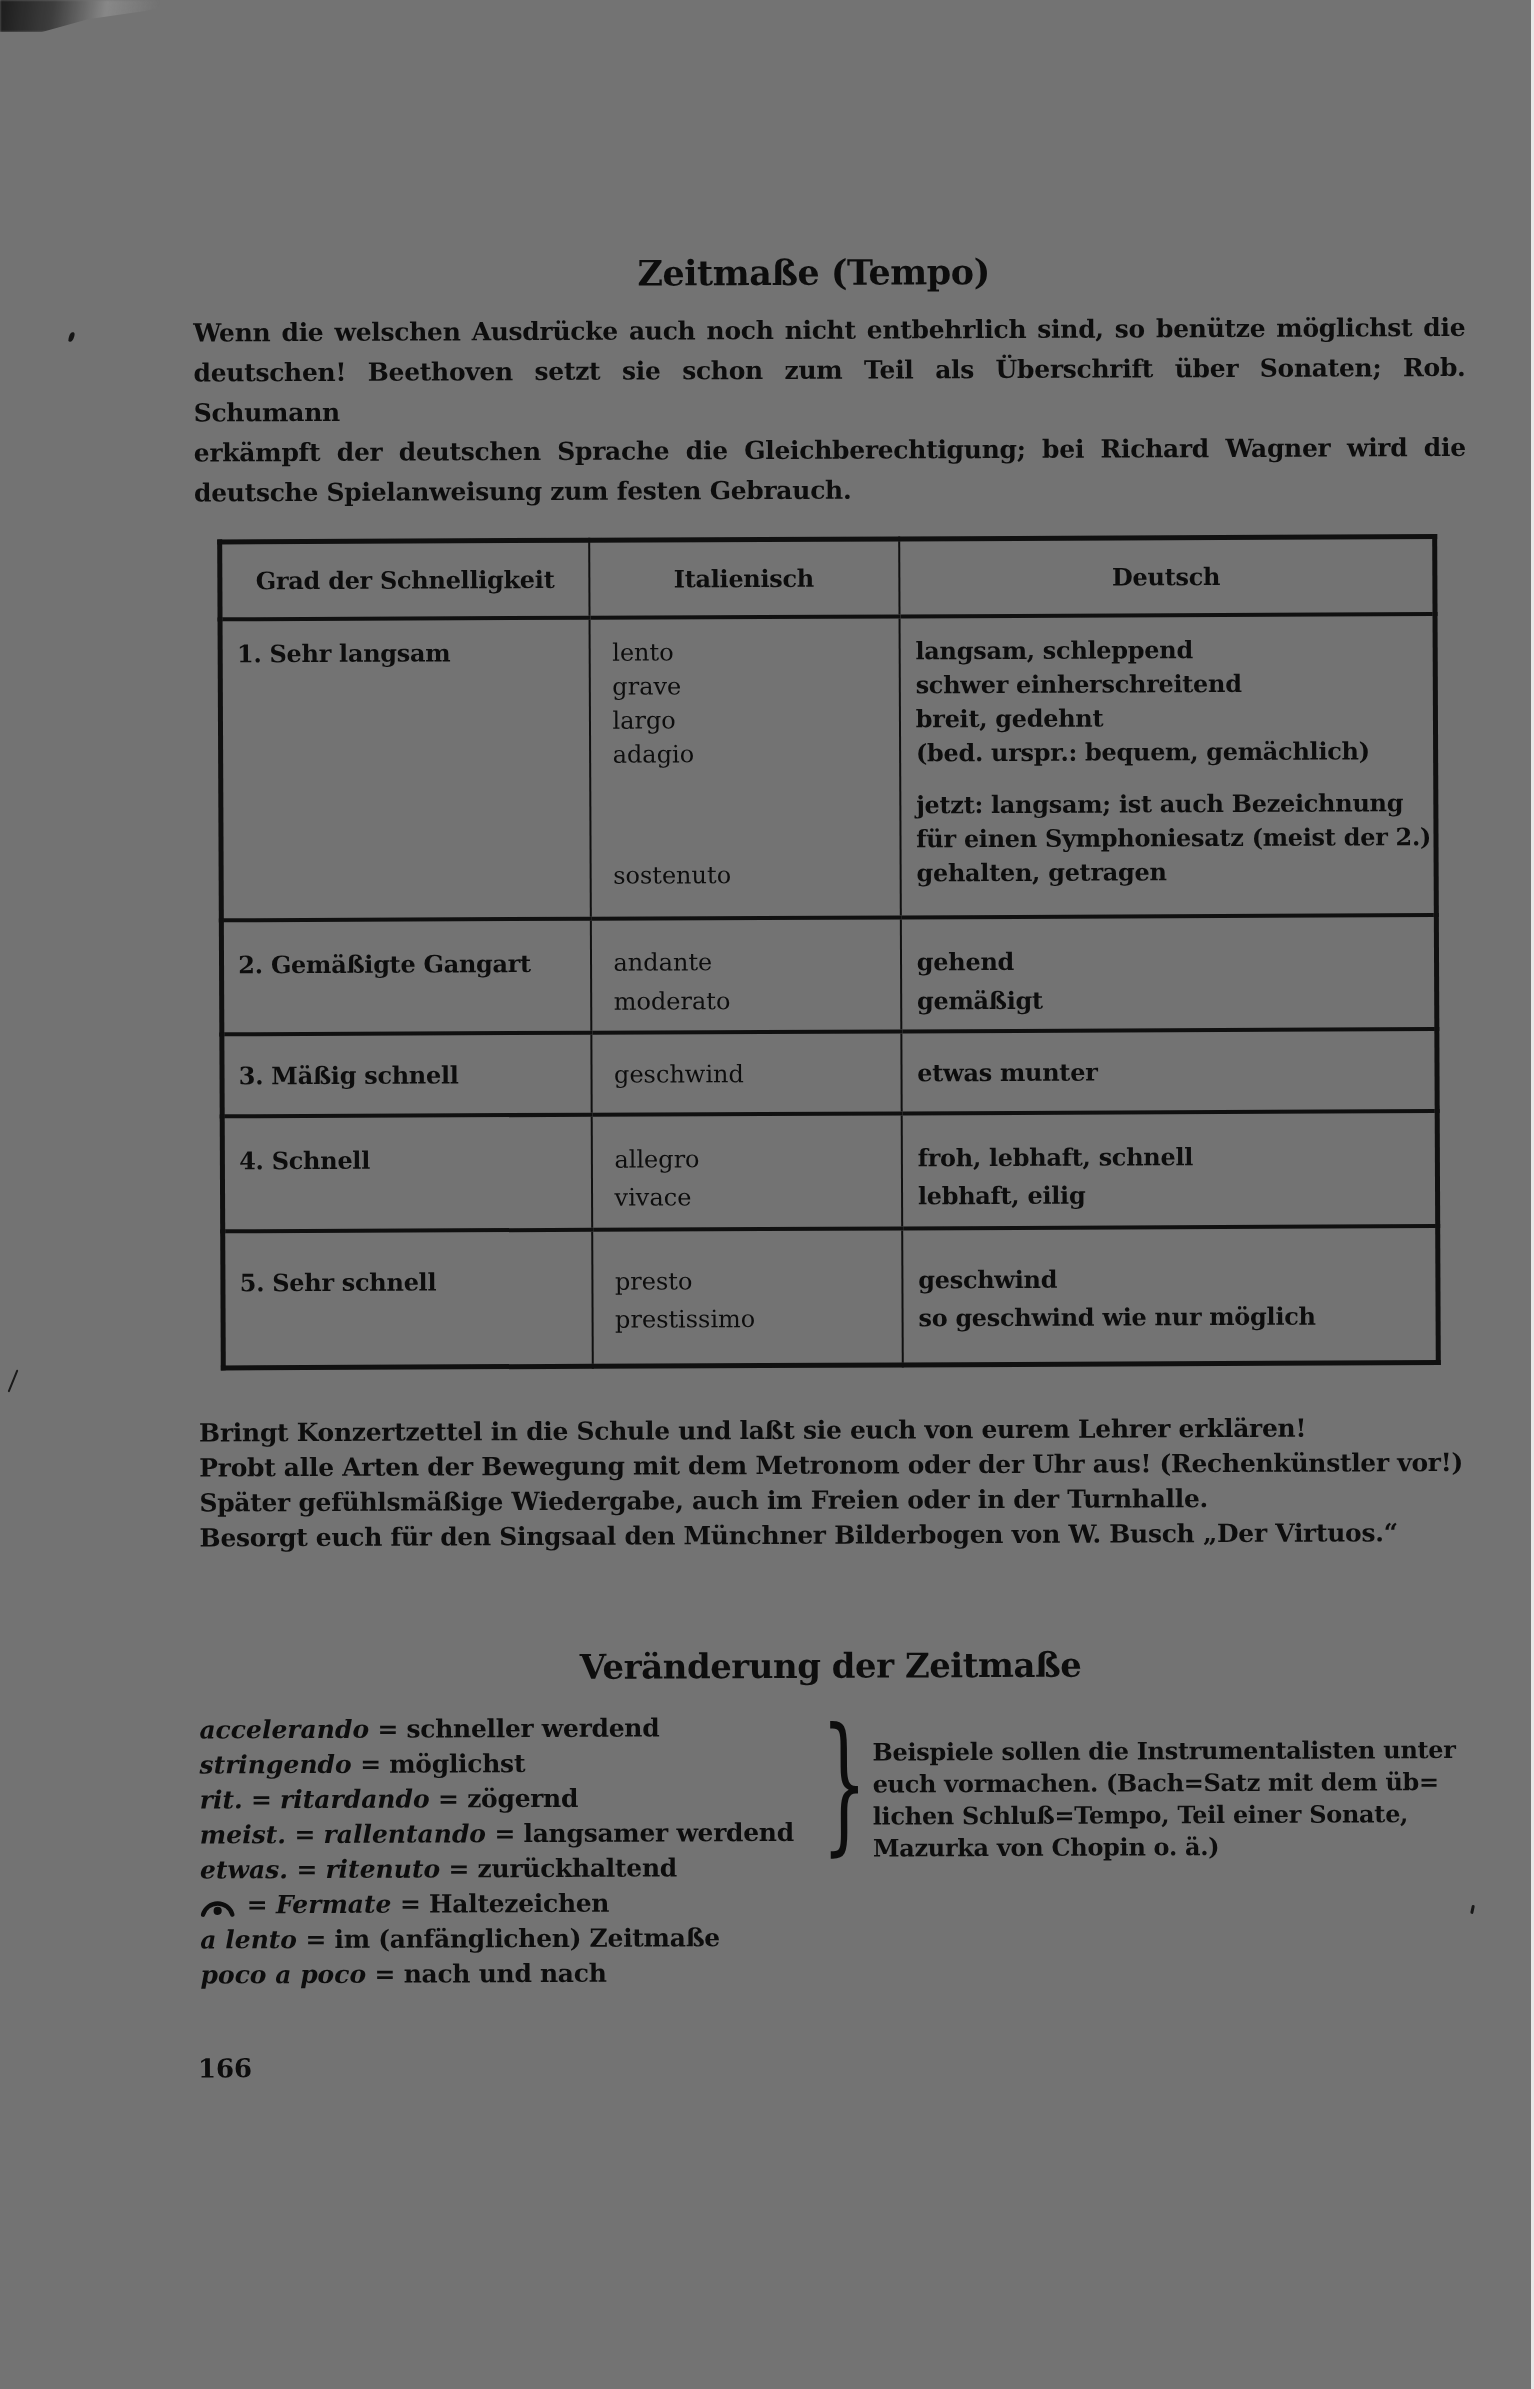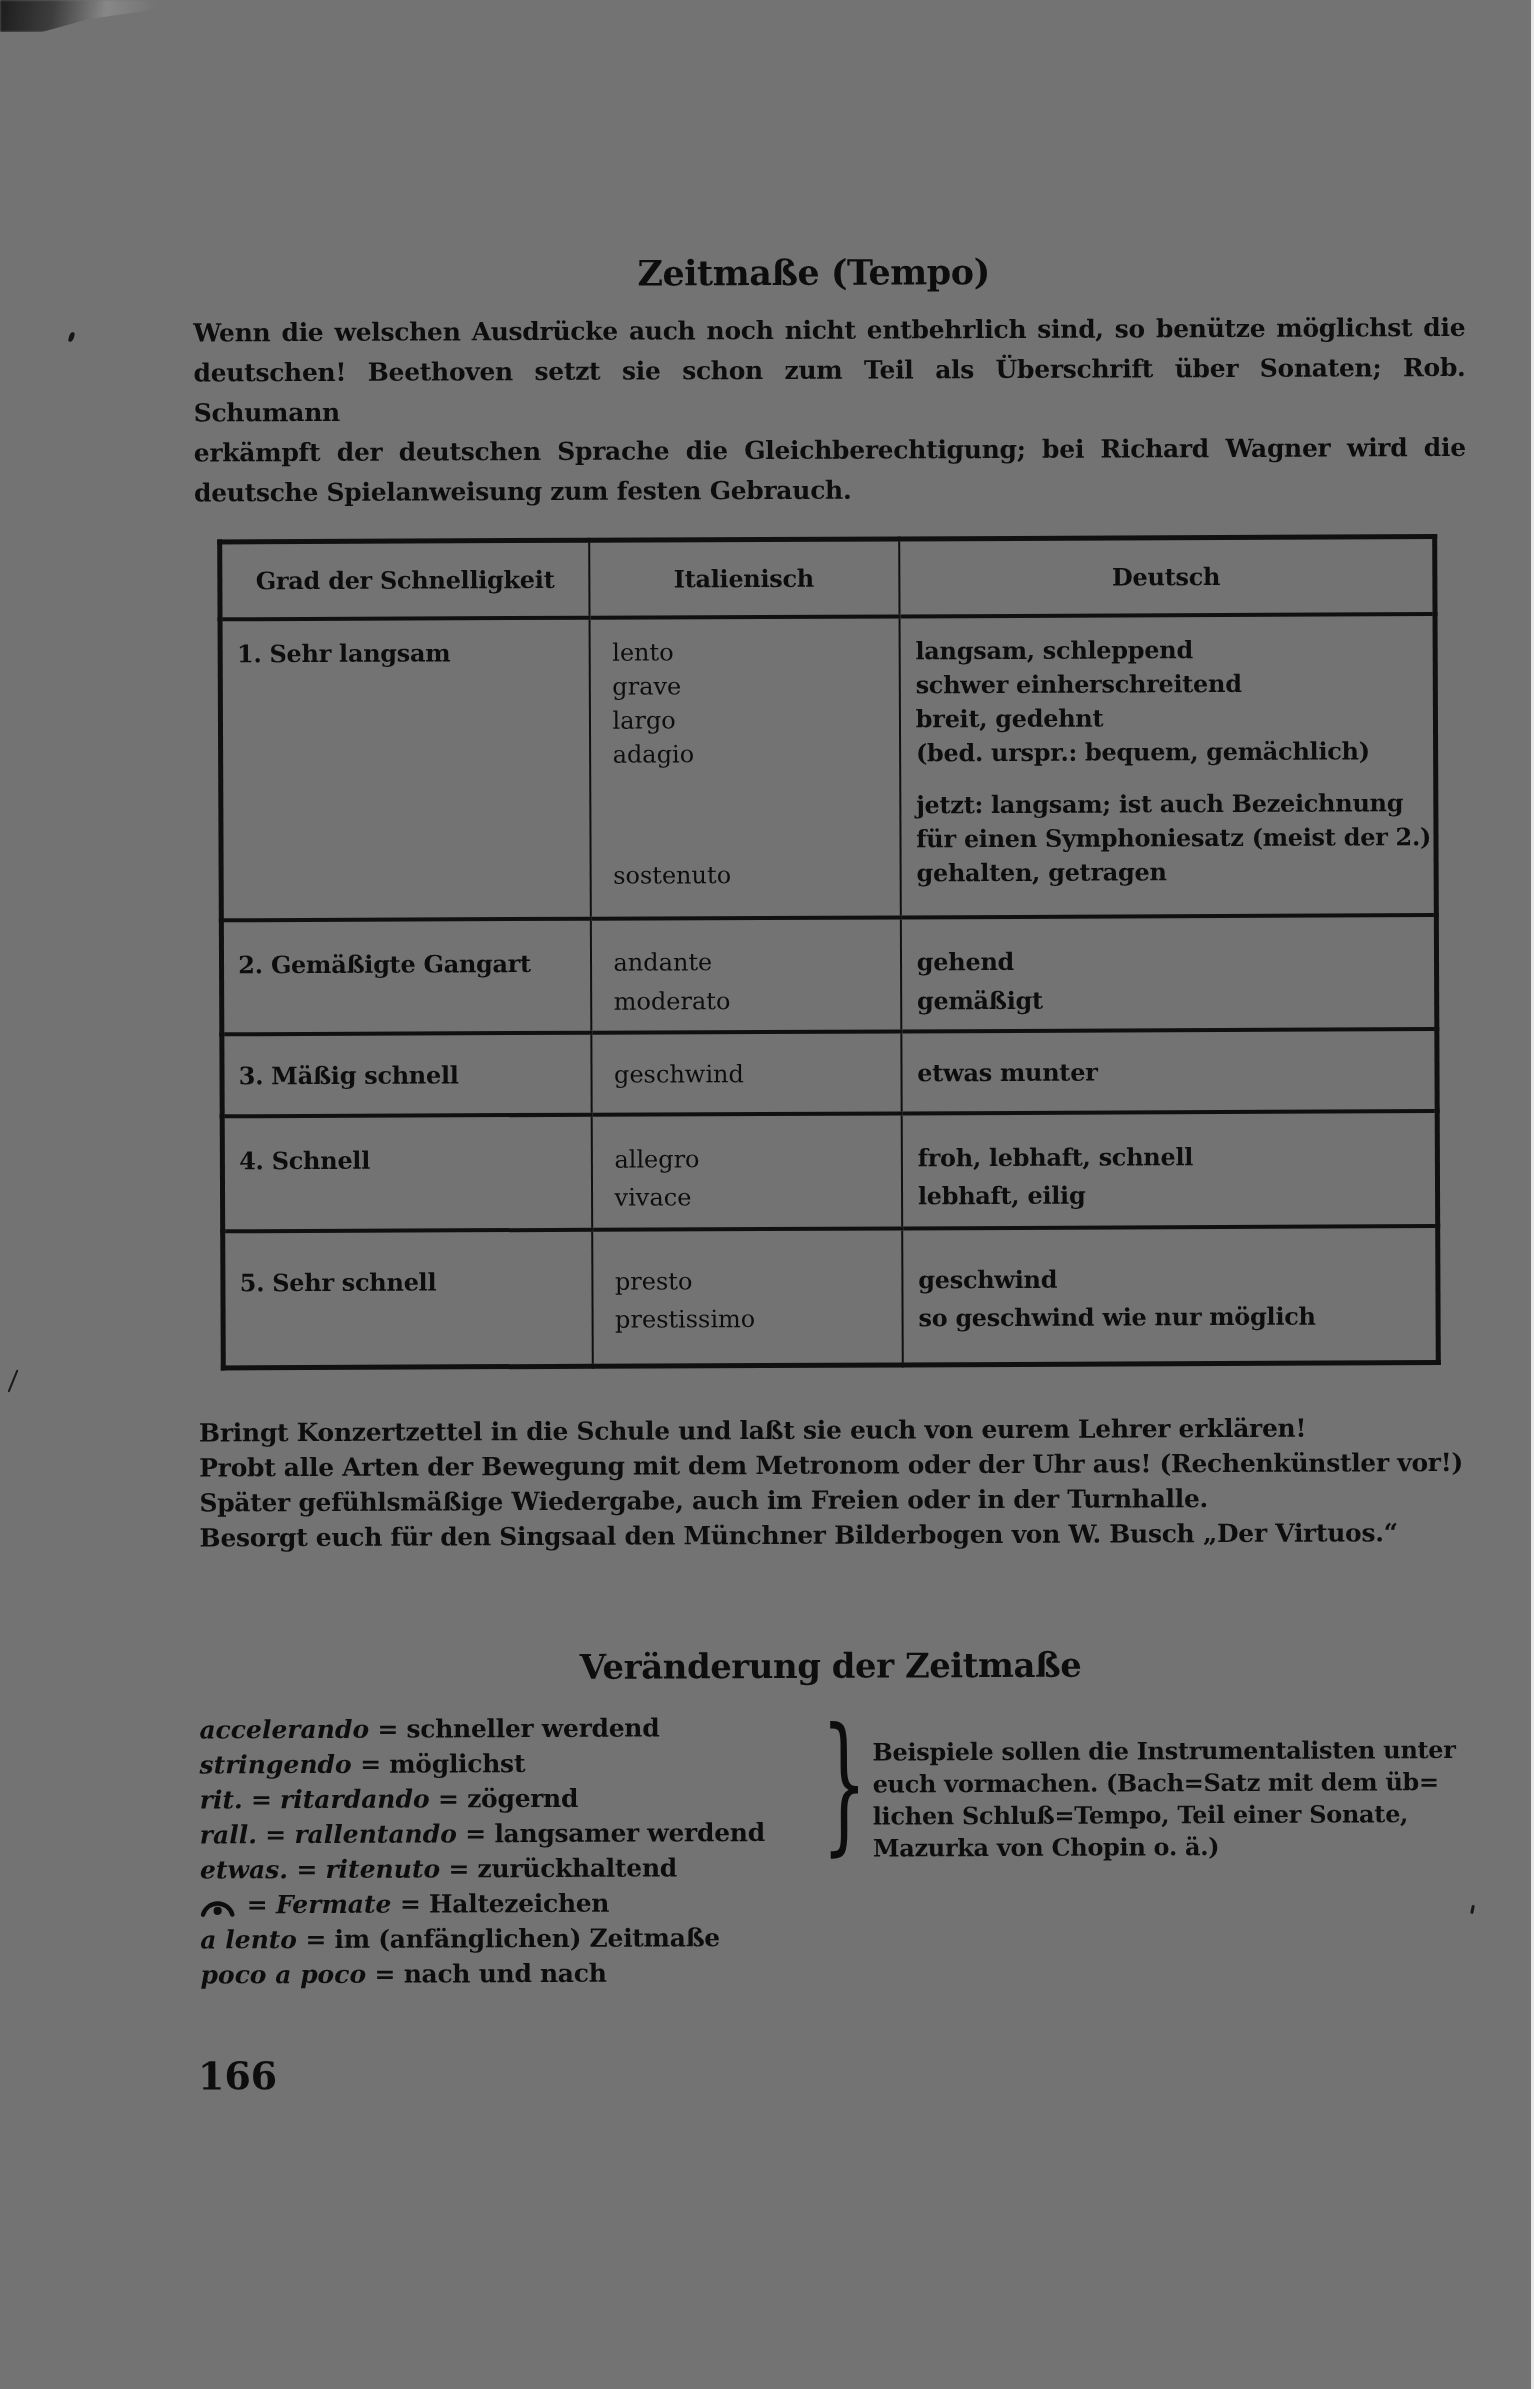--- a/index.html
+++ b/index.html
@@ -82,21 +82,21 @@
   .tempo-list .li{display:block;height:35px;line-height:35px;white-space:nowrap;}
   .fermata{display:inline-block;width:35px;height:25px;vertical-align:-4.4px;margin-right:3.3px;}
   .brace{
     position:absolute;left:818px;top:1709px;
     font-size:57px;line-height:57px;font-weight:400;
     transform:scaleY(2.62) scaleX(1.25);transform-origin:top left;
     font-family:"DejaVu Serif",serif;
   }
   .note{position:absolute;left:869px;top:1737px;width:636px;font-size:24px;line-height:32px;}
 
-  .page-number{position:absolute;left:193px;top:2051px;font-size:38px;font-weight:bold;}
+  .page-number{position:absolute;left:193px;top:2051px;font-size:26px;font-weight:bold;}
 </style>
 </head>
 <body>
 
 <div class="page">
   <div class="smudge"></div>
   <div class="speck-comma"></div>
   <div class="speck-backslash"></div>
   <div class="speck-right"></div>
 
@@ -205,21 +205,21 @@
         <div class="ln fx">Später gefühlsmäßige Wiedergabe, auch im Freien oder in der Turnhalle.</div>
         <div class="ln fx">Besorgt euch für den Singsaal den Münchner Bilderbogen von W. Busch „Der Virtuos.“</div>
       </div>
 
     <h2 class="section-title">Veränderung der Zeitmaße</h2>
 
     <div class="tempo-list" id="tempo-list">
         <div class="li"><span class="it">accelerando</span><span class="fx">  =  </span><span class="fx">schneller werdend</span></div>
         <div class="li"><span class="it">stringendo</span><span class="fx">  =  </span><span class="fx">möglichst</span></div>
         <div class="li"><span class="it">rit.</span><span class="fx"> = </span><span class="it">ritardando</span><span class="fx">  =  </span><span class="fx">zögernd</span></div>
-        <div class="li"><span class="it">rall.</span><span class="fx"> = </span><span class="it">rallentando</span><span class="fx">  =  </span><span class="fx">langsamer werdend</span></div>
+        <div class="li"><span class="it">meist.</span><span class="fx"> = </span><span class="it">rallentando</span><span class="fx">  =  </span><span class="fx">langsamer werdend</span></div>
         <div class="li"><span class="it">etwas.</span><span class="fx"> = </span><span class="it">ritenuto</span><span class="fx">  =  </span><span class="fx">zurückhaltend</span></div>
         <div class="li"><span class="fermata"><svg viewBox="0 0 64 46" width="35" height="25">
               <path d="M5 41 A 28 28 0 0 1 59 41" fill="none" stroke="currentColor" stroke-width="8" stroke-linecap="round"></path>
               <circle cx="32" cy="34" r="7.5" fill="currentColor"></circle>
             </svg></span><span class="fx">  =  </span><span class="it">Fermate</span><span class="fx">  =  </span><span class="fx">Haltezeichen</span></div>
         <div class="li"><span class="it">a lento</span><span class="fx">  =  </span><span class="fx">im (anfänglichen) Zeitmaße</span></div>
         <div class="li"><span class="it">poco a poco</span><span class="fx">  =  </span><span class="fx">nach und nach</span></div>
       </div>
 
     <div class="brace">}</div>

